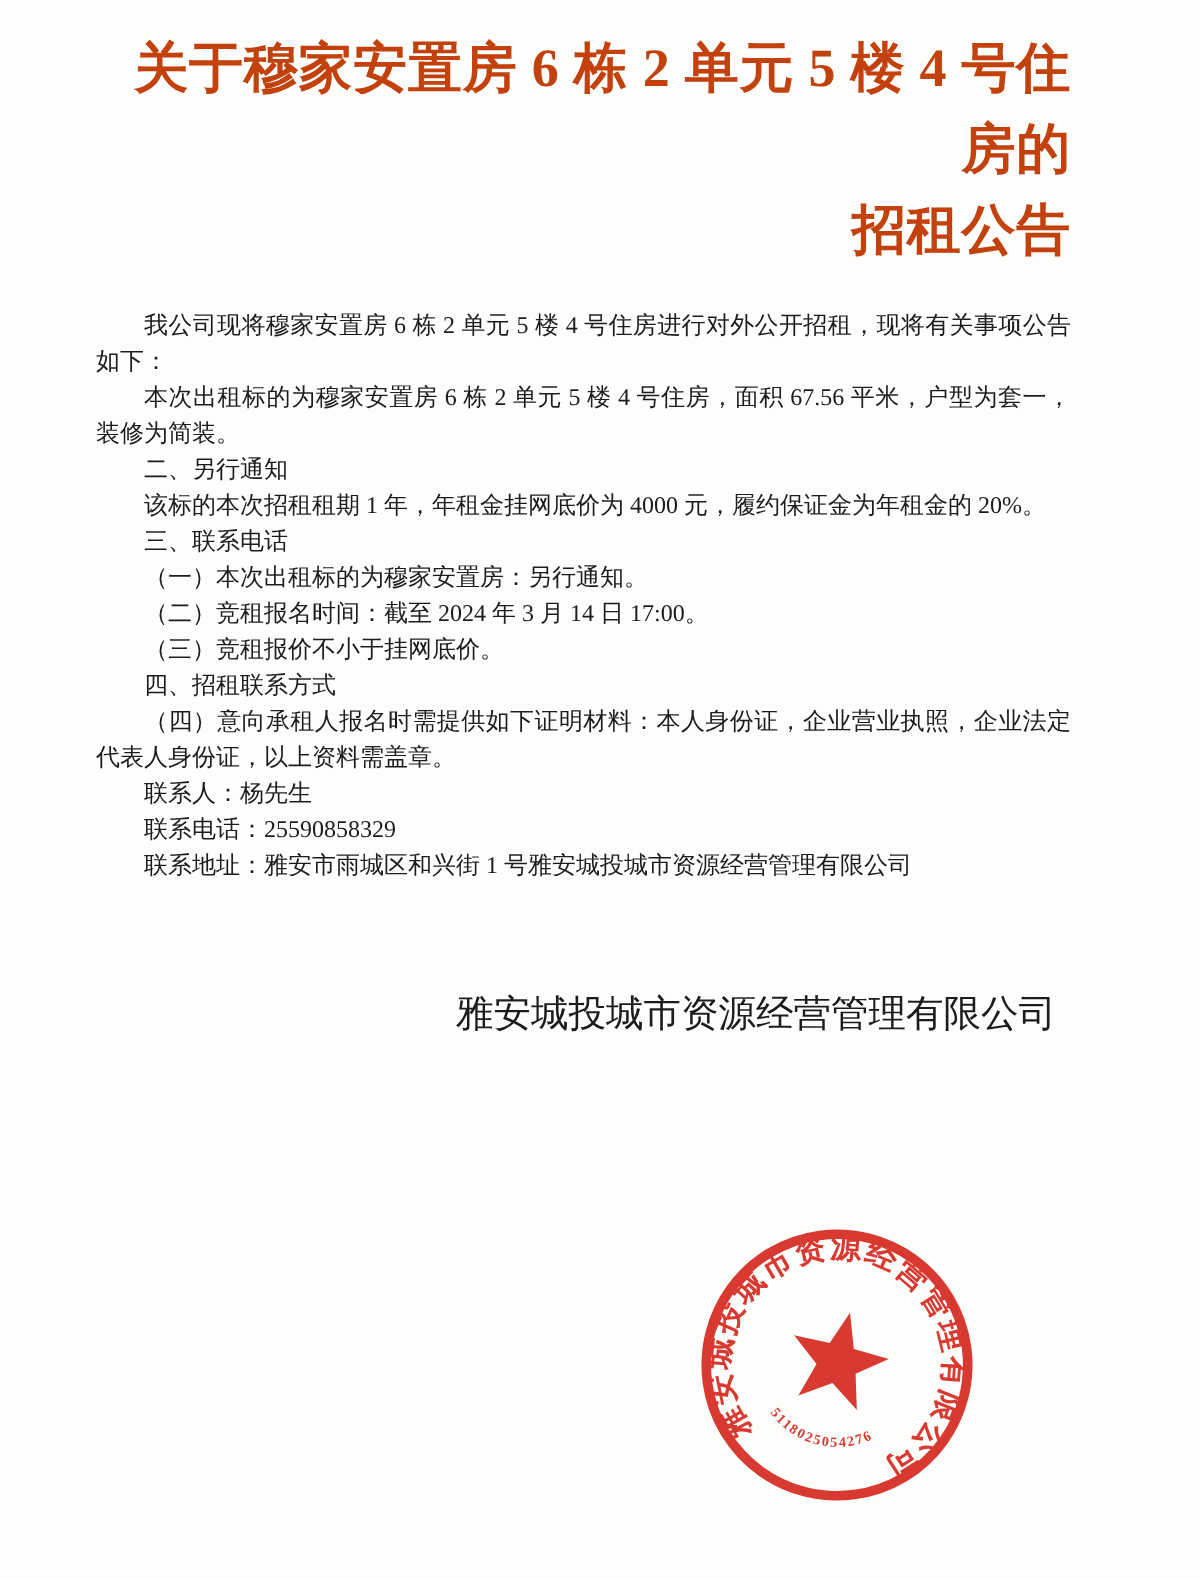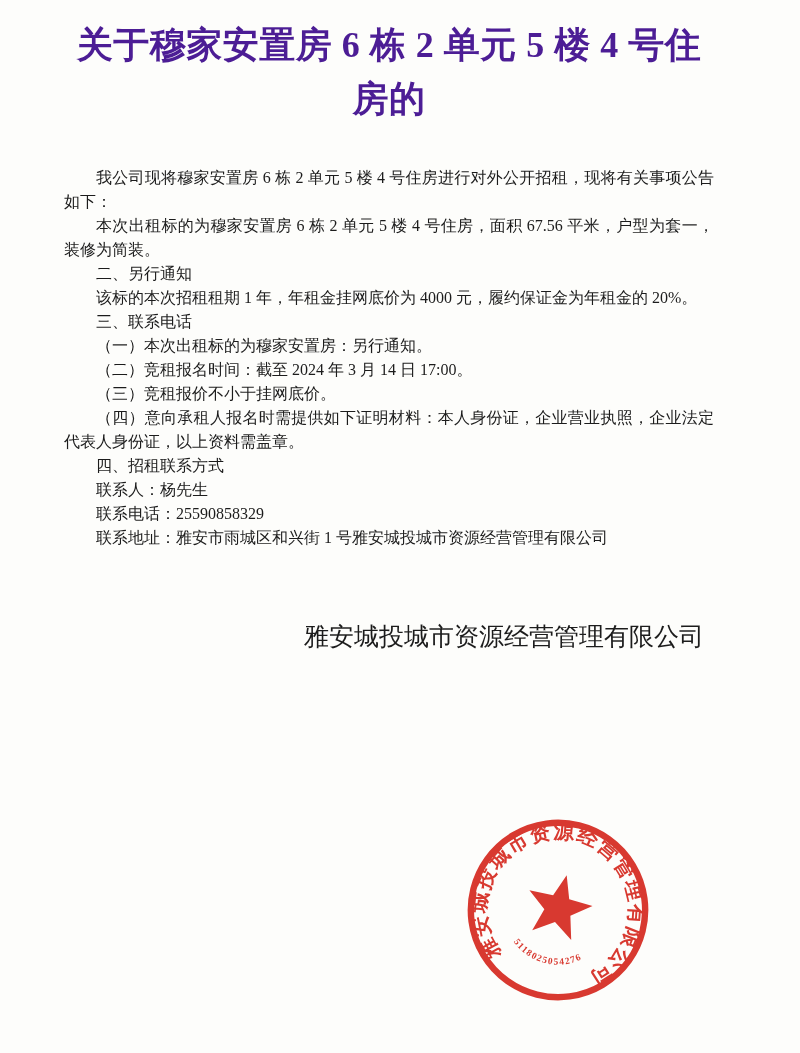--- a/index.html
+++ b/index.html
@@ -12,26 +12,26 @@
     position: relative;
     width: 800px;
     height: 1053px;
     box-sizing: border-box;
     background: #fdfdfb;
     color: #1c1c1c;
     padding: 14px 86px 0 64px;
     overflow: hidden;
   }
   .title {
-    margin: 4px 0 40px 0;
-    text-align: center;
+    margin: 4px 0 26px 0;
+    text-align: right;
     font-size: 36px;
     font-weight: bold;
     line-height: 1.5;
-    color: #4c1d95;
+    color: #c2410c;
     letter-spacing: 0.5px;
   }
   .title .title-line { display: block; }
   .doc-body p {
     margin: 0;
     font-size: 16px;
     line-height: 1.5;
     text-indent: 2em;
     text-align: justify;
     word-break: break-all;
@@ -59,33 +59,34 @@
   .seal .ring-text { font-size: 24px; letter-spacing: 2px; }
   .seal .code-text { font-size: 11px;  letter-spacing: 1.5px; }
 </style>
 </head>
 <body>
 
 <div class="page">
 
   <h1 class="title">
     <span class="title-line">关于穆家安置房 6 栋 2 单元 5 楼 4 号住房的</span>
+    <span class="title-line">招租公告</span>
   </h1>
 
   <div class="doc-body">
     <p>我公司现将穆家安置房 6 栋 2 单元 5 楼 4 号住房进行对外公开招租，现将有关事项公告如下：</p>
     <p>本次出租标的为穆家安置房 6 栋 2 单元 5 楼 4 号住房，面积 67.56 平米，户型为套一，装修为简装。</p>
     <p>二、另行通知</p>
     <p>该标的本次招租租期 1 年，年租金挂网底价为 4000 元，履约保证金为年租金的 20%。</p>
     <p>三、联系电话</p>
     <p>（一）本次出租标的为穆家安置房：另行通知。</p>
     <p>（二）竞租报名时间：截至 2024 年 3 月 14 日 17:00。</p>
     <p>（三）竞租报价不小于挂网底价。</p>
+    <p>四、招租联系方式</p>
     <p>（四）意向承租人报名时需提供如下证明材料：本人身份证，企业营业执照，企业法定代表人身份证，以上资料需盖章。</p>
-    <p>四、招租联系方式</p>
     <p>联系人：杨先生</p>
     <p>联系电话：25590858329</p>
     <p>联系地址：雅安市雨城区和兴街 1 号雅安城投城市资源经营管理有限公司</p>
   </div>
 
   <div class="signature">
     <div class="company">雅安城投城市资源经营管理有限公司</div>
 
   </div>
 

